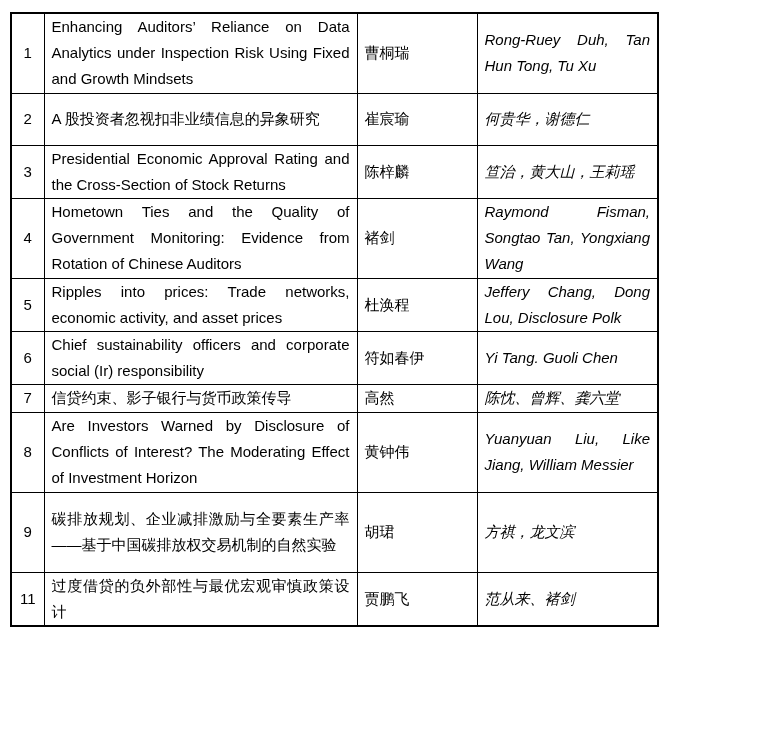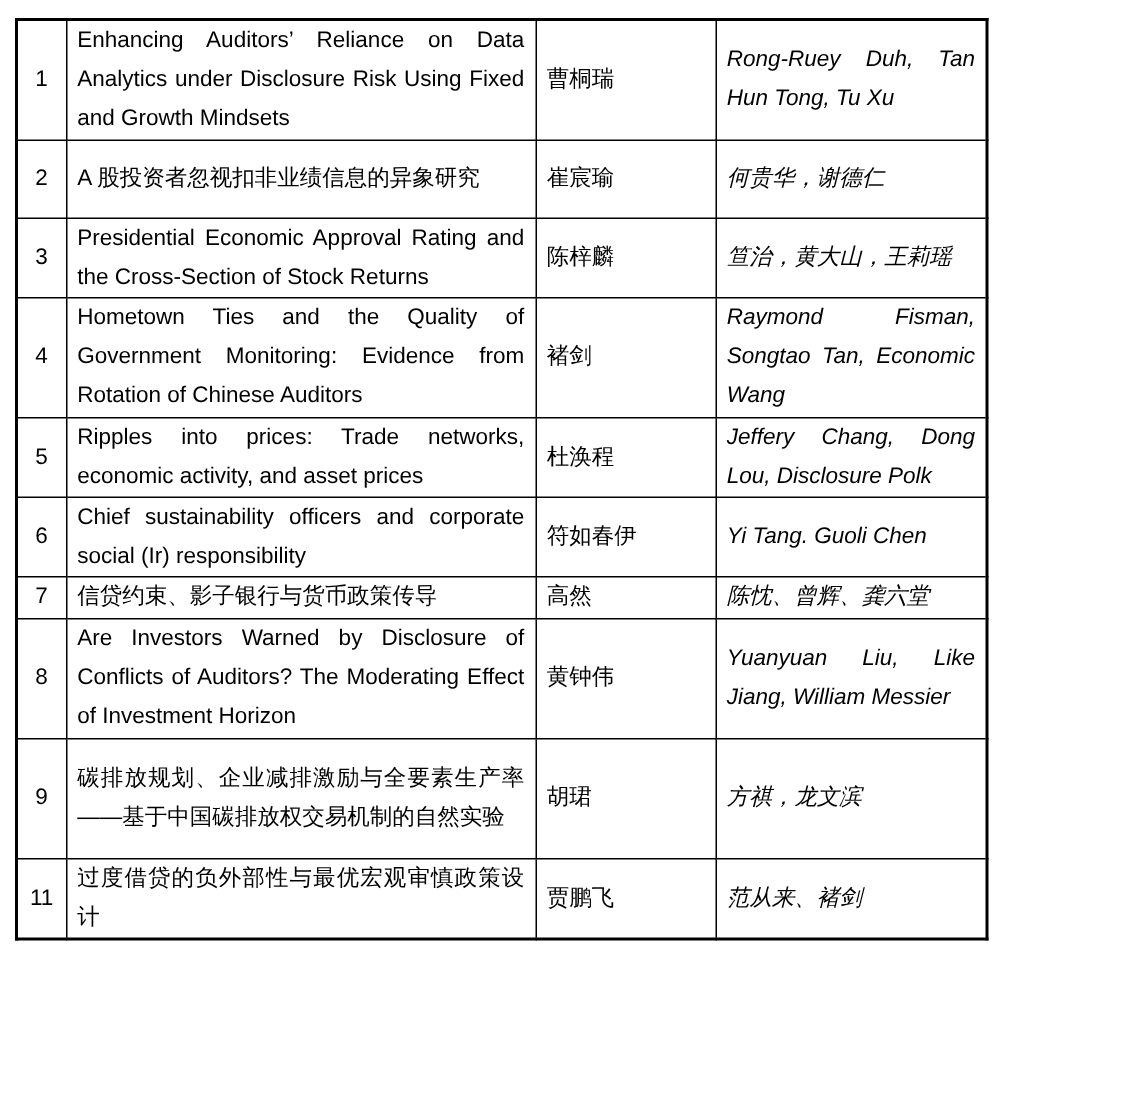--- a/index.html
+++ b/index.html
@@ -64,21 +64,21 @@
   <colgroup>
     <col class="c-num">
     <col class="c-paper">
     <col class="c-scholar">
     <col class="c-coauth">
   </colgroup>
   <tbody>
 
     <tr style="height:80px">
       <td class="col-num">1</td>
-      <td class="col-paper">Enhancing Auditors’ Reliance on Data Analytics under Disclosure Risk Using Fixed and Growth Mindsets</td>
+      <td class="col-paper">Enhancing Auditors’ Reliance on Data Analytics under Inspection Risk Using Fixed and Growth Mindsets</td>
       <td>曹桐瑞</td>
       <td class="col-coauth">Rong-Ruey Duh, Tan Hun Tong, Tu Xu</td>
     </tr>
 
     <tr style="height:52px">
       <td class="col-num">2</td>
       <td class="col-paper">A 股投资者忽视扣非业绩信息的异象研究</td>
       <td>崔宸瑜</td>
       <td class="col-coauth">何贵华，谢德仁</td>
     </tr>
@@ -87,21 +87,21 @@
       <td class="col-num">3</td>
       <td class="col-paper">Presidential Economic Approval Rating and the Cross-Section of Stock Returns</td>
       <td>陈梓麟</td>
       <td class="col-coauth">笪治，黄大山，王莉瑶</td>
     </tr>
 
     <tr style="height:80px">
       <td class="col-num">4</td>
       <td class="col-paper">Hometown Ties and the Quality of Government Monitoring: Evidence from Rotation of Chinese Auditors</td>
       <td>褚剑</td>
-      <td class="col-coauth">Raymond Fisman, Songtao Tan, Economic Wang</td>
+      <td class="col-coauth">Raymond Fisman, Songtao Tan, Yongxiang Wang</td>
     </tr>
 
     <tr style="height:52px">
       <td class="col-num">5</td>
       <td class="col-paper">Ripples into prices: Trade networks, economic activity, and asset prices</td>
       <td>杜涣程</td>
       <td class="col-coauth">Jeffery Chang, Dong Lou, Disclosure Polk</td>
     </tr>
 
     <tr style="height:52px">
@@ -113,21 +113,21 @@
 
     <tr style="height:28px">
       <td class="col-num">7</td>
       <td class="col-paper">信贷约束、影子银行与货币政策传导</td>
       <td>高然</td>
       <td class="col-coauth">陈忱、曾辉、龚六堂</td>
     </tr>
 
     <tr style="height:80px">
       <td class="col-num">8</td>
-      <td class="col-paper">Are Investors Warned by Disclosure of Conflicts of Auditors? The Moderating Effect of Investment Horizon</td>
+      <td class="col-paper">Are Investors Warned by Disclosure of Conflicts of Interest? The Moderating Effect of Investment Horizon</td>
       <td>黄钟伟</td>
       <td class="col-coauth">Yuanyuan Liu, Like Jiang, William Messier</td>
     </tr>
 
     <tr style="height:80px">
       <td class="col-num">9</td>
       <td class="col-paper">碳排放规划、企业减排激励与全要素生产率——基于中国碳排放权交易机制的自然实验</td>
       <td>胡珺</td>
       <td class="col-coauth">方祺，龙文滨</td>
     </tr>

